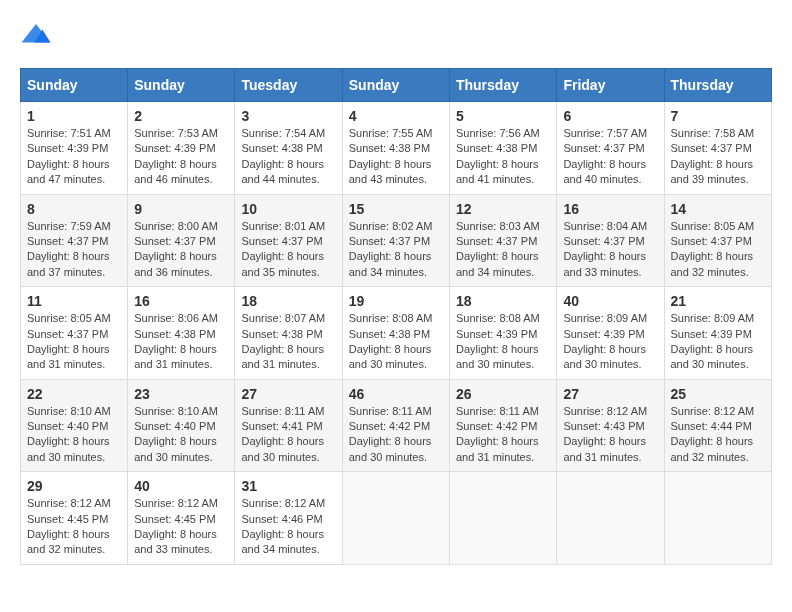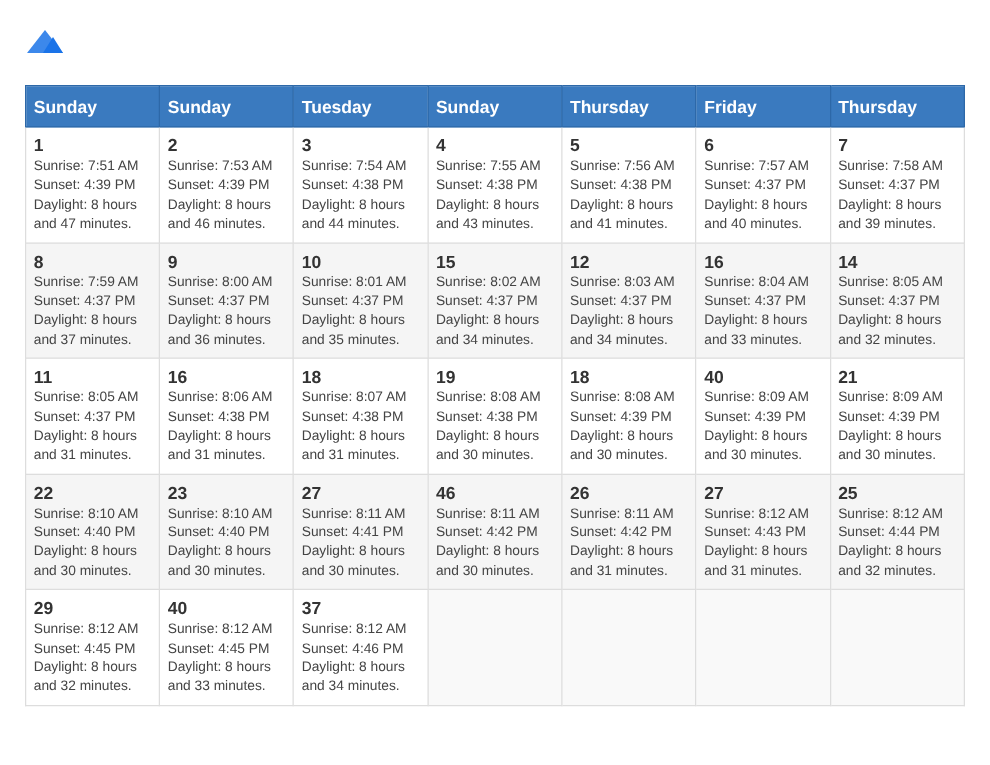--- a/index.html
+++ b/index.html
@@ -249,21 +249,21 @@
       <tr>
         <td>
           <span class="day-number">29</span>
           <div class="day-detail">Sunrise: 8:12 AM<br>Sunset: 4:45 PM<br>Daylight: 8 hours and 32 minutes.</div>
         </td>
         <td>
           <span class="day-number">40</span>
           <div class="day-detail">Sunrise: 8:12 AM<br>Sunset: 4:45 PM<br>Daylight: 8 hours and 33 minutes.</div>
         </td>
         <td>
-          <span class="day-number">37</span>
+          <span class="day-number">31</span>
           <div class="day-detail">Sunrise: 8:12 AM<br>Sunset: 4:46 PM<br>Daylight: 8 hours and 34 minutes.</div>
         </td>
         <td class="empty"></td>
         <td class="empty"></td>
         <td class="empty"></td>
         <td class="empty"></td>
       </tr>
     </tbody>
 </table>
 

